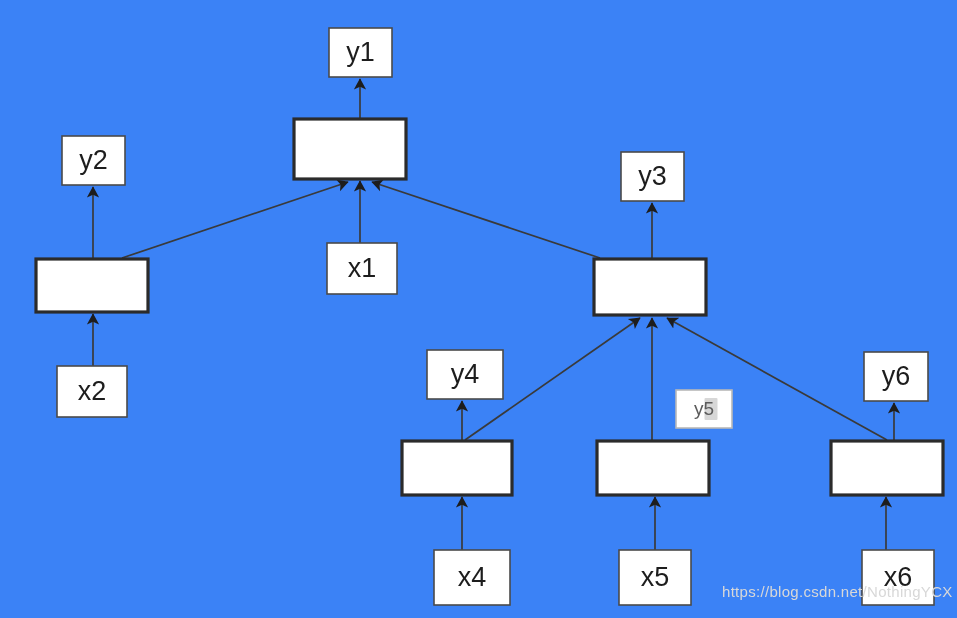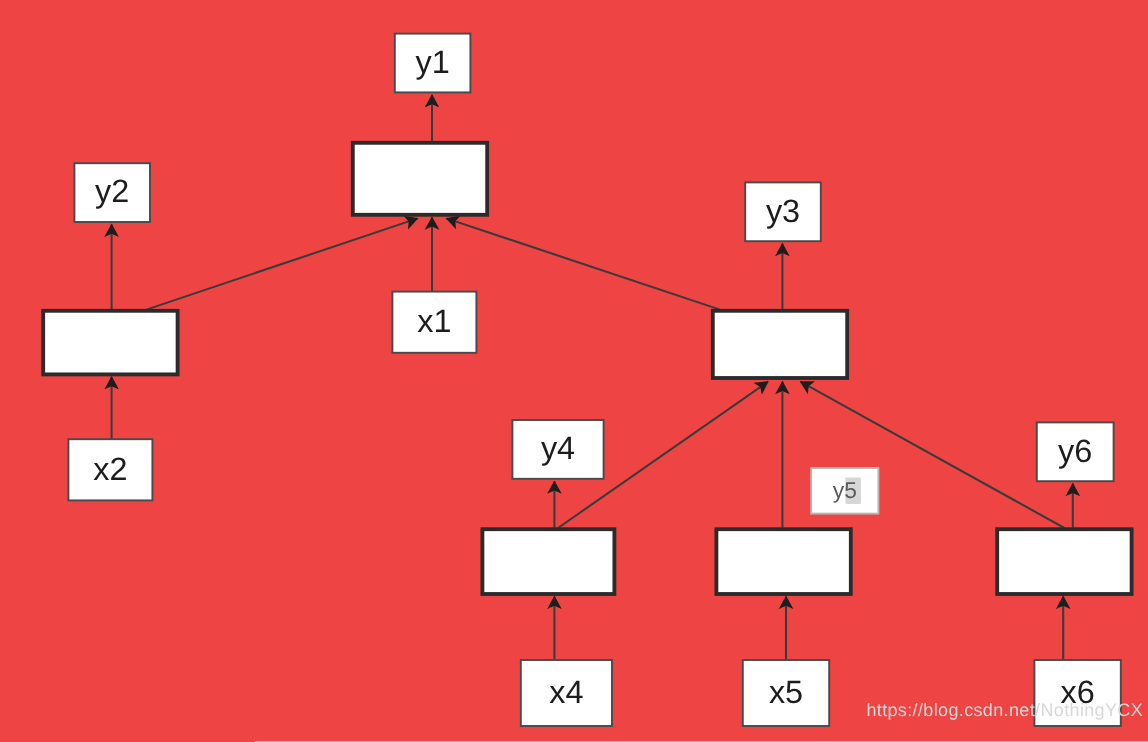--- a/index.html
+++ b/index.html
@@ -7,21 +7,21 @@
     padding: 0;
     background: #ffffff;
   }
   body {
     font-family: "Liberation Sans", sans-serif;
   }
   #canvas {
     position: relative;
     width: 957px;
     height: 618px;
-    background: #ef4444;
+    background: #3b82f6;
     overflow: hidden;
   }
   #diagram {
     position: absolute;
     left: 0;
     top: 0;
     width: 957px;
     height: 618px;
   }
   .node-rect-thin {

